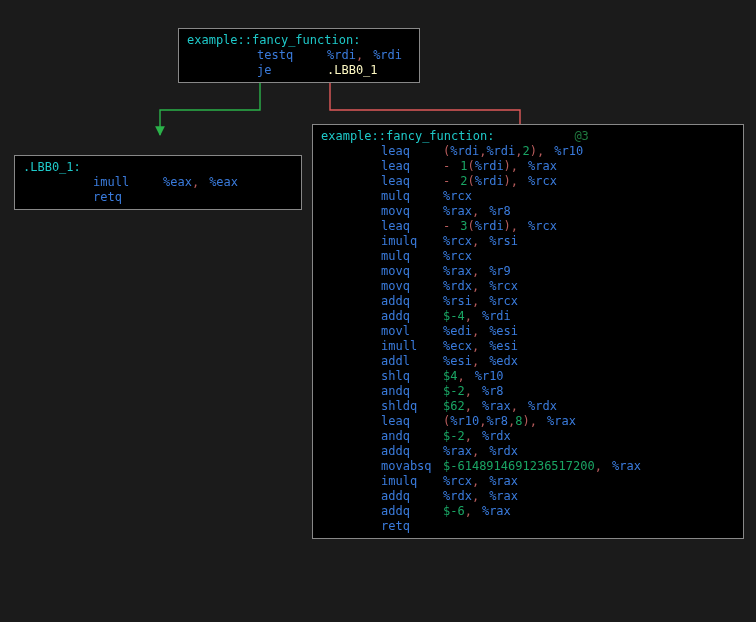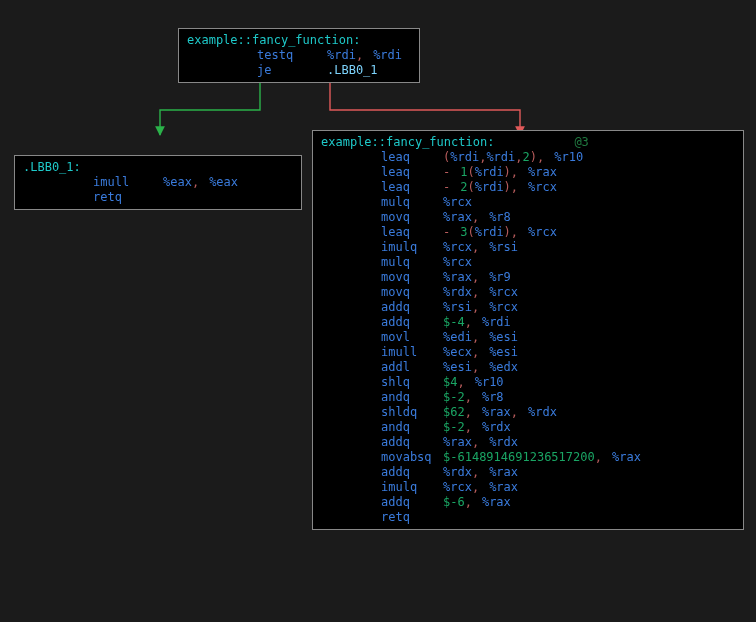--- a/index.html
+++ b/index.html
@@ -5,21 +5,21 @@
   html,body{margin:0;padding:0;background:#1b1b1b;font-family:"Menlo","Consolas",monospace;font-size:12px;color:#aaa;width:756px;height:622px;overflow:hidden}
   .stage{position:relative;width:608px;height:622px}
   svg.arrows{position:absolute;top:0;left:0;width:756px;height:622px;pointer-events:none}
   .box{position:absolute;background:#000;border:1px solid #888;padding:4px 8px 4px 8px;line-height:15px}
   .row{white-space:pre}
   .kw{color:#1ec9c9} 
   .mn{color:#3a7bdc} 
   .reg{color:#3a7bdc} 
   .imm{color:#1aa564} 
   .pu{color:#b85c5c} 
-  .lbl{color:#7dd3fc}
+  .lbl{color:#fef9c3}
   .cm{color:#207a40} 
   .col-op{display:inline-block;width:70px}
   .col-op-b{display:inline-block;width:62px}
   .indent{display:inline-block;width:60px}
   .indent-s{display:inline-block;width:70px}
   .sp{display:inline-block;width:10px}
 </style>
 </head>
 <body>
 <div class="stage">
@@ -46,44 +46,45 @@
 </div>
 
 <div class="box" style="left:14px;top:155px;width:270px">
   <div class="row"><span class="kw">.LBB0_1:</span></div>
   <div>
         <div class="row"><span class="indent-s"></span><span class="mn col-op">imull</span><span class="reg">%eax</span><span class="pu">,</span><span class="sp"></span><span class="reg">%eax</span></div>
         <div class="row"><span class="indent-s"></span><span class="mn col-op">retq</span></div>
       </div>
 </div>
 
-<div class="box" style="left:312px;top:130px;width:414px">
+<div class="box" style="left:312px;top:124px;width:414px">
   <div class="row"><span class="kw">example::fancy_function:</span><span style="display:inline-block;width:80px"></span><span class="cm">@3</span></div>
   <div>
         <div class="row"><span class="indent"></span><span class="mn col-op-b">leaq</span><span class="pu">(</span><span class="reg">%rdi</span><span class="pu">,</span><span class="reg">%rdi</span><span class="pu">,</span><span class="imm">2</span><span class="pu">)</span><span class="pu">,</span><span class="sp"></span><span class="reg">%r10</span></div>
         <div class="row"><span class="indent"></span><span class="mn col-op-b">leaq</span><span class="pu">-</span><span class="sp"></span><span class="imm">1</span><span class="pu">(</span><span class="reg">%rdi</span><span class="pu">)</span><span class="pu">,</span><span class="sp"></span><span class="reg">%rax</span></div>
         <div class="row"><span class="indent"></span><span class="mn col-op-b">leaq</span><span class="pu">-</span><span class="sp"></span><span class="imm">2</span><span class="pu">(</span><span class="reg">%rdi</span><span class="pu">)</span><span class="pu">,</span><span class="sp"></span><span class="reg">%rcx</span></div>
         <div class="row"><span class="indent"></span><span class="mn col-op-b">mulq</span><span class="reg">%rcx</span></div>
         <div class="row"><span class="indent"></span><span class="mn col-op-b">movq</span><span class="reg">%rax</span><span class="pu">,</span><span class="sp"></span><span class="reg">%r8</span></div>
         <div class="row"><span class="indent"></span><span class="mn col-op-b">leaq</span><span class="pu">-</span><span class="sp"></span><span class="imm">3</span><span class="pu">(</span><span class="reg">%rdi</span><span class="pu">)</span><span class="pu">,</span><span class="sp"></span><span class="reg">%rcx</span></div>
         <div class="row"><span class="indent"></span><span class="mn col-op-b">imulq</span><span class="reg">%rcx</span><span class="pu">,</span><span class="sp"></span><span class="reg">%rsi</span></div>
         <div class="row"><span class="indent"></span><span class="mn col-op-b">mulq</span><span class="reg">%rcx</span></div>
         <div class="row"><span class="indent"></span><span class="mn col-op-b">movq</span><span class="reg">%rax</span><span class="pu">,</span><span class="sp"></span><span class="reg">%r9</span></div>
         <div class="row"><span class="indent"></span><span class="mn col-op-b">movq</span><span class="reg">%rdx</span><span class="pu">,</span><span class="sp"></span><span class="reg">%rcx</span></div>
         <div class="row"><span class="indent"></span><span class="mn col-op-b">addq</span><span class="reg">%rsi</span><span class="pu">,</span><span class="sp"></span><span class="reg">%rcx</span></div>
         <div class="row"><span class="indent"></span><span class="mn col-op-b">addq</span><span class="imm">$-</span><span class="imm">4</span><span class="pu">,</span><span class="sp"></span><span class="reg">%rdi</span></div>
         <div class="row"><span class="indent"></span><span class="mn col-op-b">movl</span><span class="reg">%edi</span><span class="pu">,</span><span class="sp"></span><span class="reg">%esi</span></div>
         <div class="row"><span class="indent"></span><span class="mn col-op-b">imull</span><span class="reg">%ecx</span><span class="pu">,</span><span class="sp"></span><span class="reg">%esi</span></div>
         <div class="row"><span class="indent"></span><span class="mn col-op-b">addl</span><span class="reg">%esi</span><span class="pu">,</span><span class="sp"></span><span class="reg">%edx</span></div>
         <div class="row"><span class="indent"></span><span class="mn col-op-b">shlq</span><span class="imm">$4</span><span class="pu">,</span><span class="sp"></span><span class="reg">%r10</span></div>
         <div class="row"><span class="indent"></span><span class="mn col-op-b">andq</span><span class="imm">$-</span><span class="imm">2</span><span class="pu">,</span><span class="sp"></span><span class="reg">%r8</span></div>
         <div class="row"><span class="indent"></span><span class="mn col-op-b">shldq</span><span class="imm">$62</span><span class="pu">,</span><span class="sp"></span><span class="reg">%rax</span><span class="pu">,</span><span class="sp"></span><span class="reg">%rdx</span></div>
+        <div class="row"><span class="indent"></span><span class="mn col-op-b">leaq</span><span class="pu">(</span><span class="reg">%r10</span><span class="pu">,</span><span class="reg">%r8</span><span class="pu">,</span><span class="imm">8</span><span class="pu">)</span><span class="pu">,</span><span class="sp"></span><span class="reg">%rax</span></div>
         <div class="row"><span class="indent"></span><span class="mn col-op-b">andq</span><span class="imm">$-</span><span class="imm">2</span><span class="pu">,</span><span class="sp"></span><span class="reg">%rdx</span></div>
         <div class="row"><span class="indent"></span><span class="mn col-op-b">addq</span><span class="reg">%rax</span><span class="pu">,</span><span class="sp"></span><span class="reg">%rdx</span></div>
         <div class="row"><span class="indent"></span><span class="mn col-op-b">movabsq</span><span class="imm">$-</span><span class="imm">6148914691236517200</span><span class="pu">,</span><span class="sp"></span><span class="reg">%rax</span></div>
+        <div class="row"><span class="indent"></span><span class="mn col-op-b">imulq</span><span class="reg">%rcx</span><span class="pu">,</span><span class="sp"></span><span class="reg">%rax</span></div>
         <div class="row"><span class="indent"></span><span class="mn col-op-b">addq</span><span class="reg">%rdx</span><span class="pu">,</span><span class="sp"></span><span class="reg">%rax</span></div>
-        <div class="row"><span class="indent"></span><span class="mn col-op-b">imulq</span><span class="reg">%rcx</span><span class="pu">,</span><span class="sp"></span><span class="reg">%rax</span></div>
         <div class="row"><span class="indent"></span><span class="mn col-op-b">addq</span><span class="imm">$-</span><span class="imm">6</span><span class="pu">,</span><span class="sp"></span><span class="reg">%rax</span></div>
         <div class="row"><span class="indent"></span><span class="mn col-op-b">retq</span></div>
       </div>
 </div>
 
 </div>
 
 </body></html>

